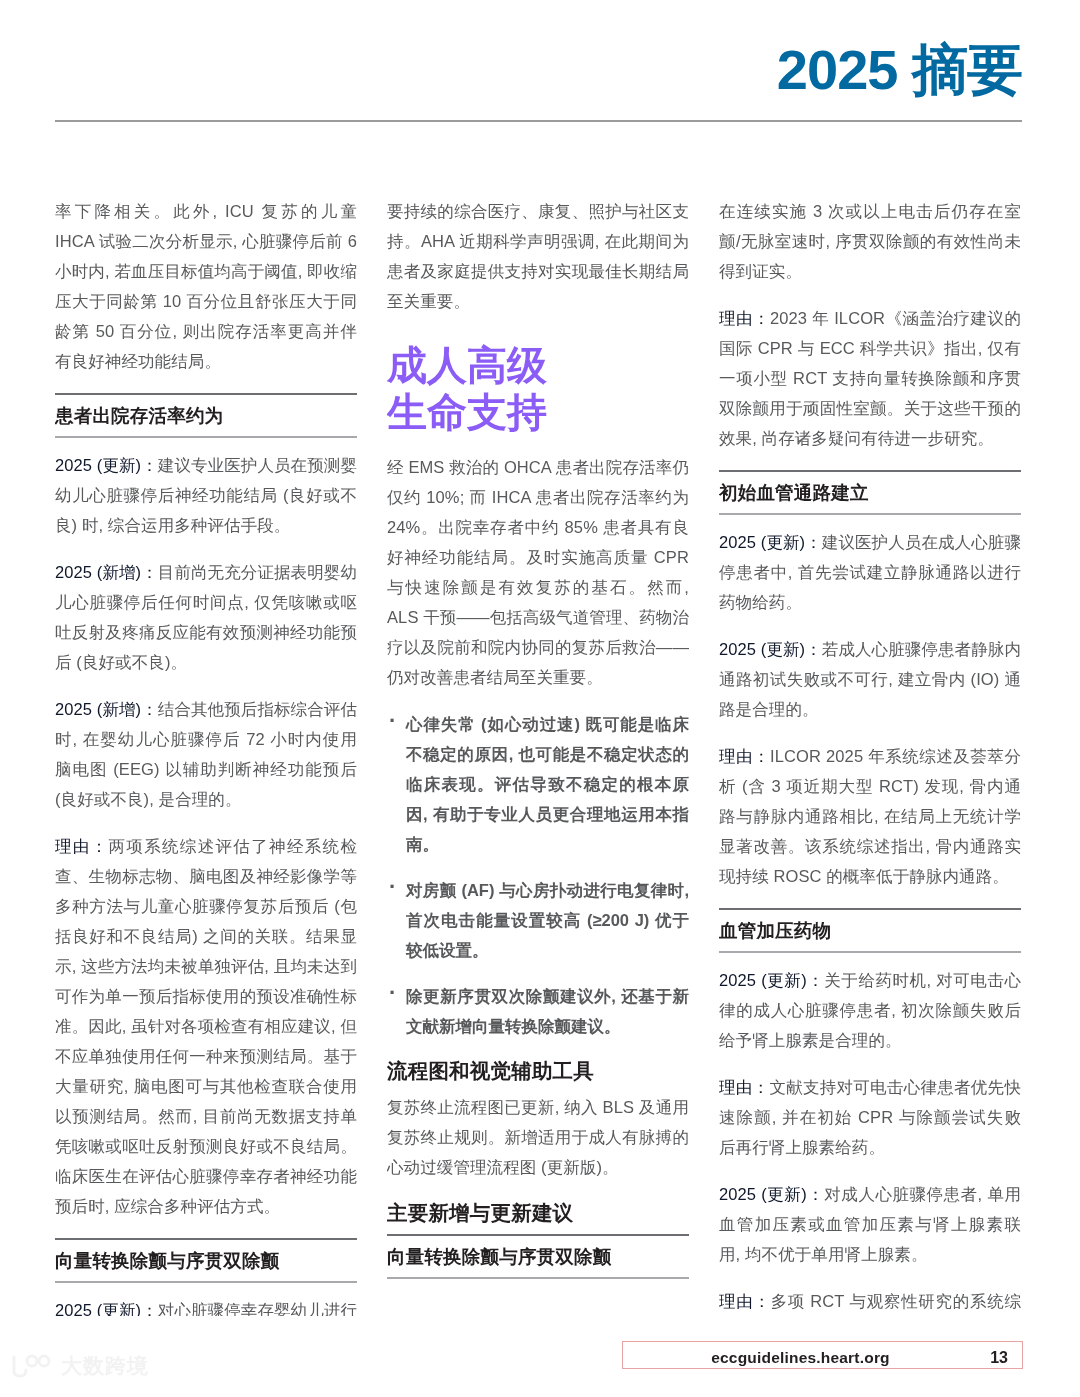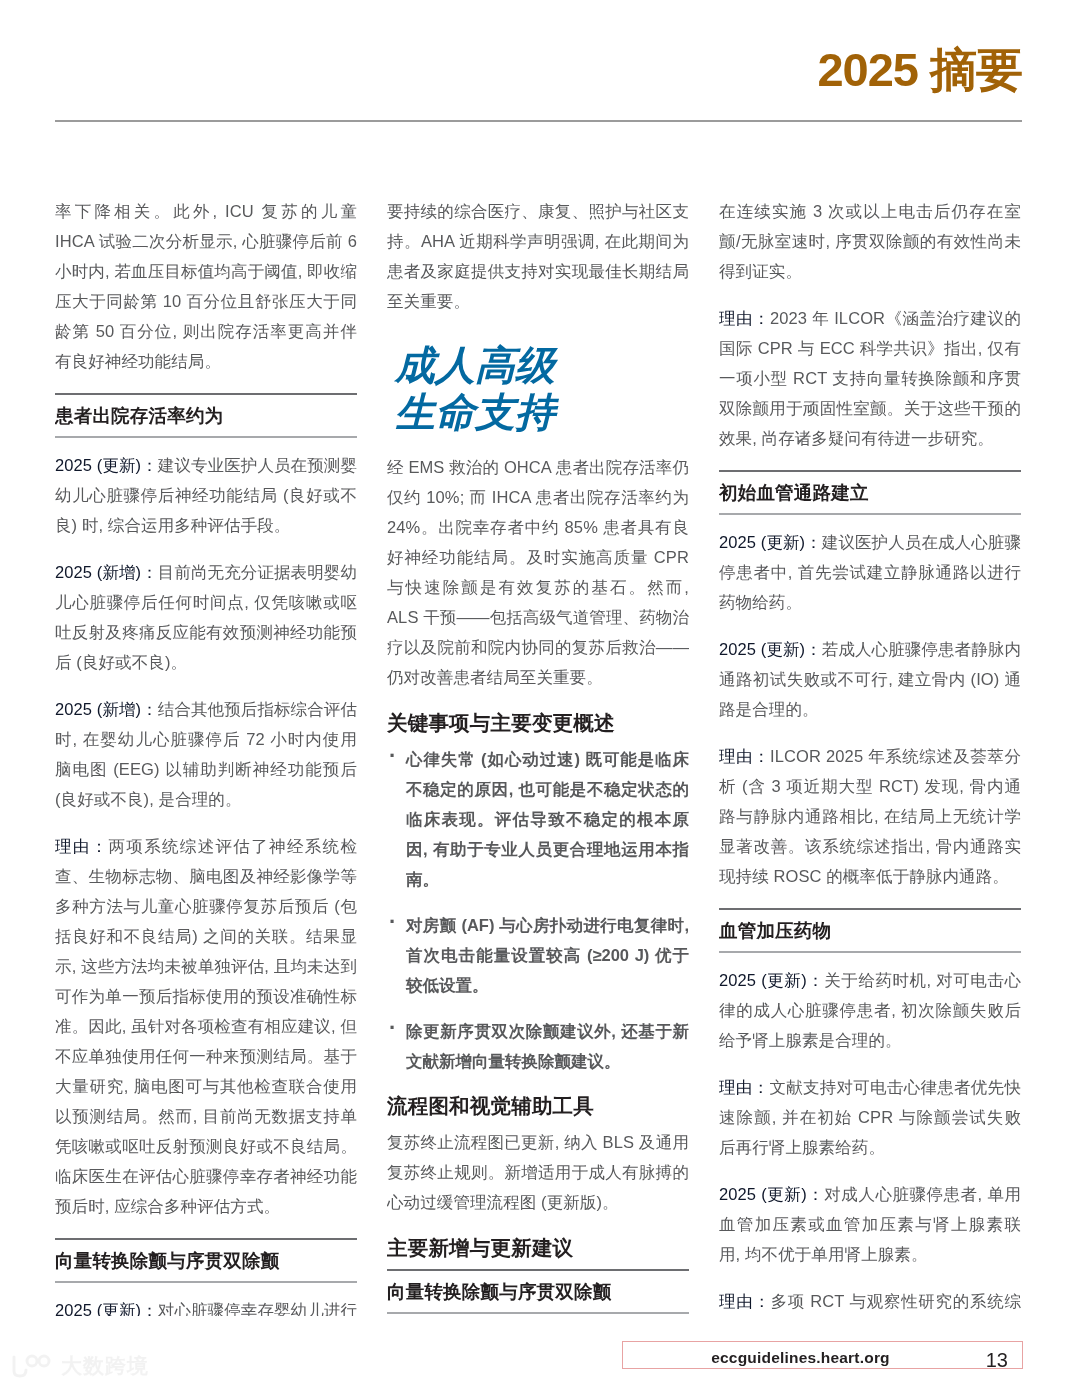--- a/index.html
+++ b/index.html
@@ -12,22 +12,22 @@
     overflow:hidden;
   }
   .page{position:absolute;inset:0;}
 
   
   .header{
     position:absolute;left:55px;right:58px;top:34px;height:96px;
   }
   .header-title{
     position:absolute;right:0;top:0;
-    font-size:47px;line-height:72px;font-weight:700;
-    color:#a16207;letter-spacing:-1px;white-space:nowrap;
+    font-size:56px;line-height:72px;font-weight:700;
+    color:#0369a1;letter-spacing:-1px;white-space:nowrap;
   }
   .header-rule{
     position:absolute;left:0;right:0;top:86px;height:2px;background:#9b9b9b;
   }
 
   
   .columns{
     position:absolute;left:55px;top:196px;width:968px;height:1120px;
     display:flex;gap:30px;
   }
@@ -52,24 +52,23 @@
     border-bottom:2px solid #a7a9ac;
     padding:9px 0 8px 0;
   }
   .sec h3{
     margin:0;font-size:18.5px;line-height:24px;font-weight:700;color:#231f20;
     letter-spacing:.2px;
   }
 
   
   .bigred{
-    margin:26px 0 16px 8px;
-    font-size:40px;line-height:47px;font-weight:700;color:#0369a1;
+    margin:26px 0 16px 0;
+    font-size:40px;line-height:47px;font-weight:700;color:#8b5cf6;
     letter-spacing:0px;
-    font-style:italic;
   }
 
   
   h2.plain{
     margin:13px 0 8px 0;
     font-size:20.5px;line-height:27px;font-weight:700;color:#231f20;
     letter-spacing:.2px;
   }
 
   
@@ -89,21 +88,21 @@
     border:1.5px solid #e8a3a3;
     box-sizing:border-box;
   }
   .footer-url{
     position:absolute;left:0;right:0;top:7px;text-align:center;
     font-size:15.5px;font-weight:700;color:#231f20;letter-spacing:.2px;
     padding-right:44px;
   }
   .footer-page{
     position:absolute;right:14px;top:7px;
-    font-size:20px;font-weight:400;color:#231f20;
+    font-size:16px;font-weight:700;color:#231f20;
   }
 
   
   .watermark{
     position:absolute;left:10px;top:1352px;
     display:flex;align-items:center;gap:7px;
     opacity:.55;
   }
   .wm-mark{display:block;}
   .wm-text{
@@ -136,21 +135,20 @@
         </div>
         <p class="body"><span class="lbl">2025 (更新)：</span><span>对心脏骤停幸存婴幼儿进行身体、认知和情感需求评估, 以指导心脏骤停后首年内的后续治疗, 这一做法是合理的。</span></p>
       </div>
     <div class="col">
         <p class="body"><span>要持续的综合医疗、康复、照护与社区支持。AHA 近期科学声明强调, 在此期间为患者及家庭提供支持对实现最佳长期结局至关重要。</span></p>
         <div class="bigred">
           <div>成人高级</div>
           <div>生命支持</div>
         </div>
         <p class="body"><span>经 EMS 救治的 OHCA 患者出院存活率仍仅约 10%; 而 IHCA 患者出院存活率约为 24%。出院幸存者中约 85% 患者具有良好神经功能结局。及时实施高质量 CPR 与快速除颤是有效复苏的基石。然而, ALS 干预——包括高级气道管理、药物治疗以及院前和院内协同的复苏后救治——仍对改善患者结局至关重要。</span></p>
-        <h2 class="plain">关键事项与主要变更概述</h2>
         <ul class="bullets">
           <li>心律失常 (如心动过速) 既可能是临床不稳定的原因, 也可能是不稳定状态的临床表现。评估导致不稳定的根本原因, 有助于专业人员更合理地运用本指南。</li>
           <li>对房颤 (AF) 与心房扑动进行电复律时, 首次电击能量设置较高 (≥200 J) 优于较低设置。</li>
           <li>除更新序贯双次除颤建议外, 还基于新文献新增向量转换除颤建议。</li>
         </ul>
         <h2 class="plain">流程图和视觉辅助工具</h2>
         <p class="body"><span>复苏终止流程图已更新, 纳入 BLS 及通用复苏终止规则。新增适用于成人有脉搏的心动过缓管理流程图 (更新版)。</span></p>
         <h2 class="plain">主要新增与更新建议</h2>
         <div class="sec">
           <h3>向量转换除颤与序贯双除颤</h3>

